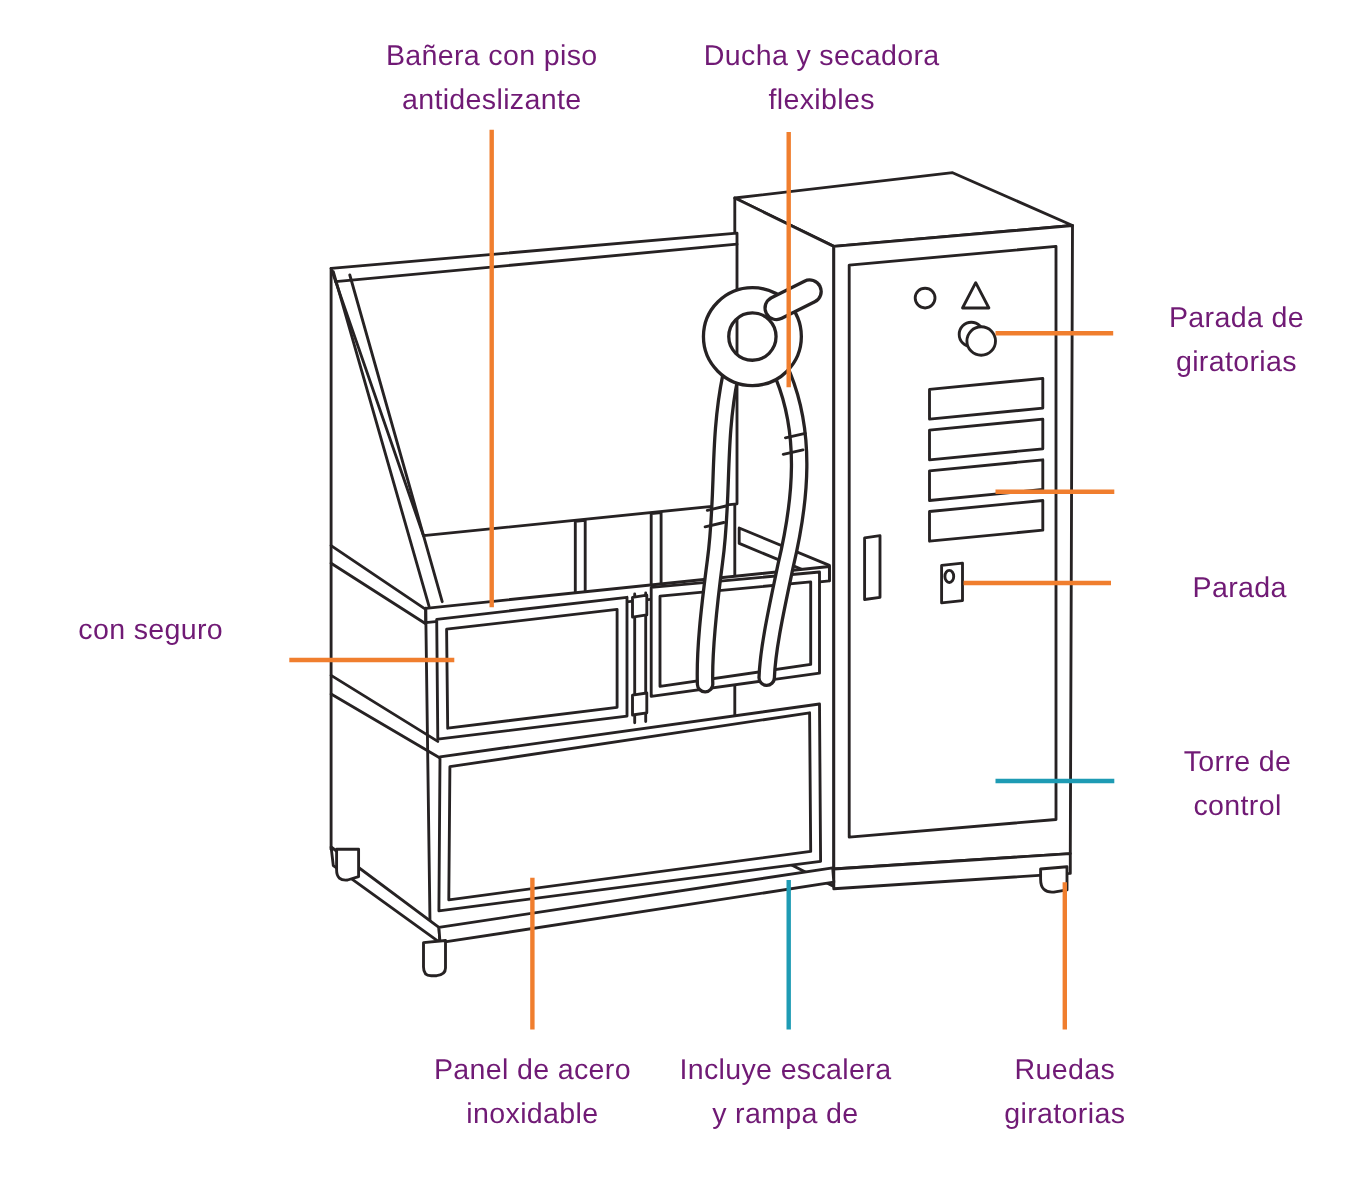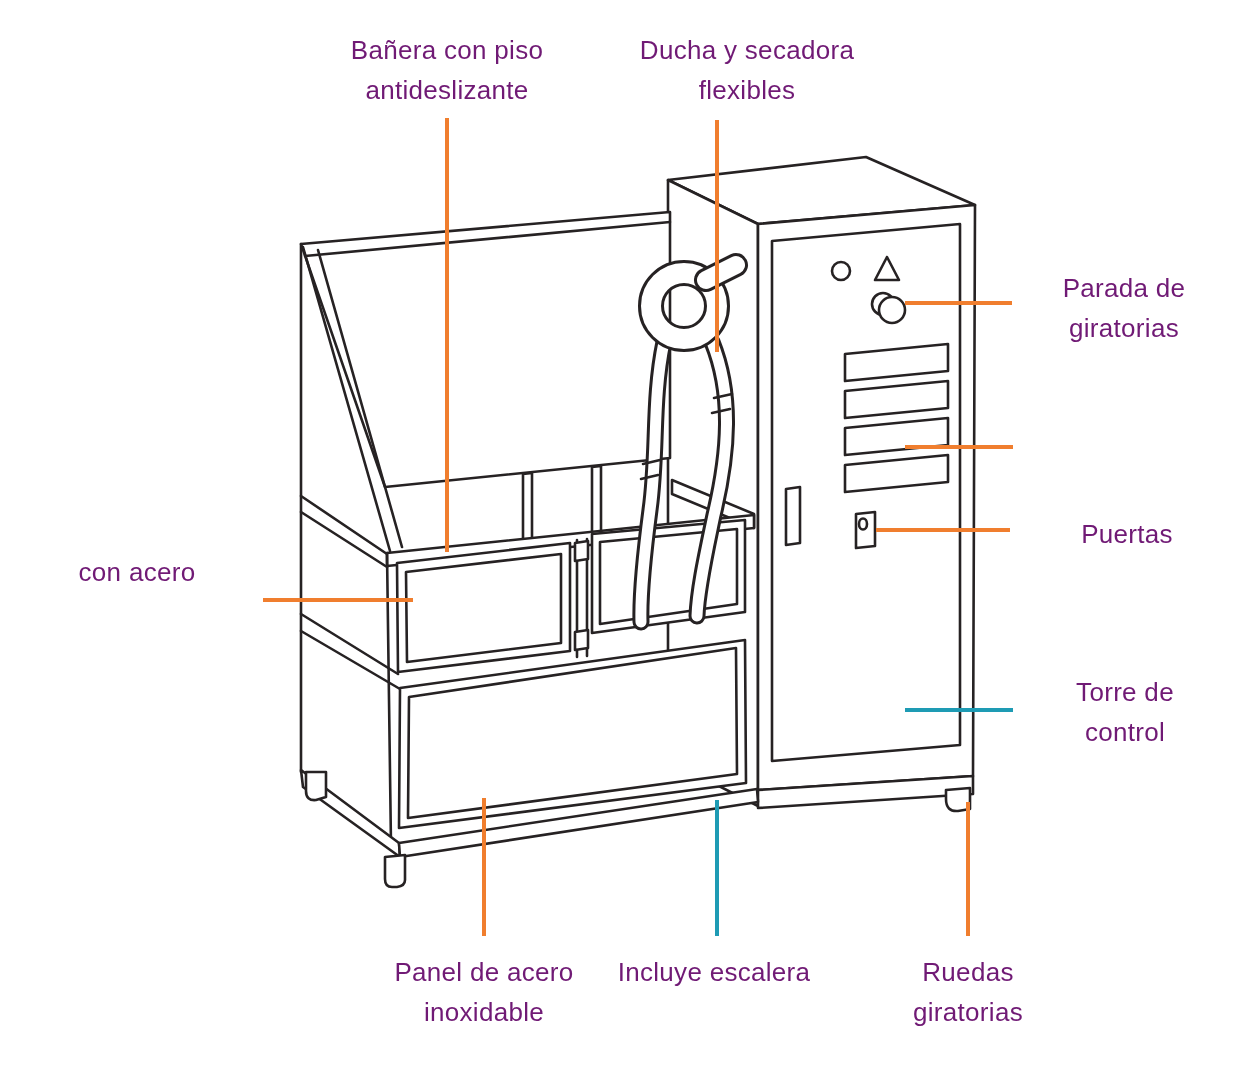--- a/index.html
+++ b/index.html
@@ -113,39 +113,40 @@
   <div>flexibles</div>
 </div>
 
 <div class="label" style="left:1014px;top:268px;width:220px;">
   <div>Parada de</div>
   <div>giratorias</div>
 </div>
 
 
 <div class="label" style="left:1027px;top:514px;width:200px;">
-  <div>Puertas</div>
+  <div>Parada</div>
 </div>
 
 <div class="label" style="left:1025px;top:672px;width:200px;">
   <div>Torre de</div>
   <div>control</div>
 </div>
 
 <div class="label" style="left:0px;top:552px;width:274px;">
-  <div>con acero</div>
+  <div>con seguro</div>
 </div>
 
 <div class="label" style="left:364px;top:952px;width:240px;">
   <div>Panel de acero</div>
   <div>inoxidable</div>
 </div>
 
 <div class="label" style="left:594px;top:952px;width:240px;">
   <div>Incluye escalera</div>
+  <div>y rampa de</div>
 </div>
 
 <div class="label" style="left:868px;top:952px;width:200px;">
   <div>Ruedas</div>
   <div>giratorias</div>
 </div>
 
 </div>
 
 </body></html>

